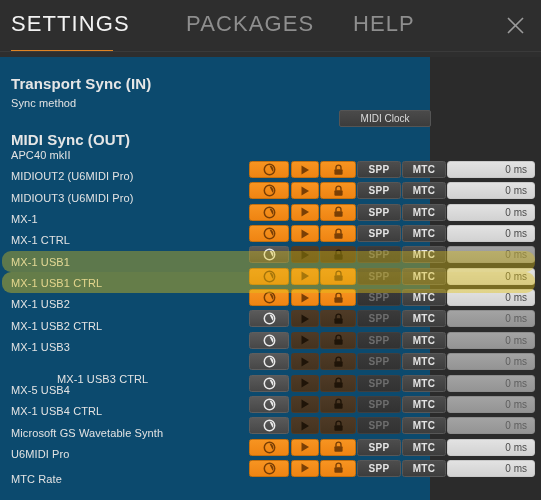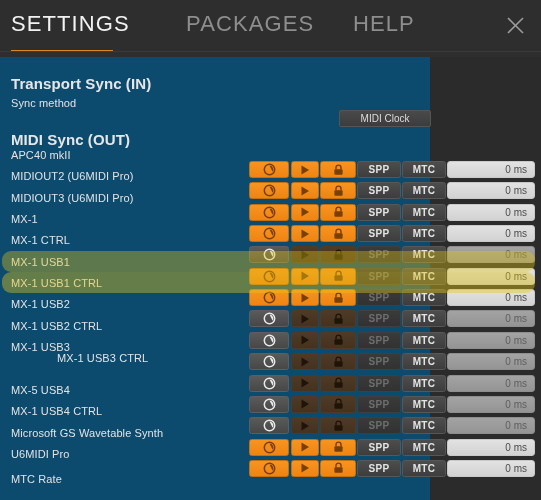--- a/index.html
+++ b/index.html
@@ -388,21 +388,21 @@
             <svg class="gl" width="11" height="12" viewBox="0 0 11 12">
               <path d="M3 5.4 V3.6 a2.5 2.5 0 0 1 5 0 V5.4" fill="none" stroke="#1f1408" stroke-width="1.4"></path>
               <rect x="1.4" y="5.2" width="8.2" height="5.6" rx="1" fill="#1f1408"></rect>
             </svg>
           </span>
         </div>
         <div class="btn tbtn dimtxt" style="left: 355px;">SPP</div>
         <div class="btn tbtn norm" style="left: 400px;">MTC</div>
         <div class="delay midgray" style="left: 445px;">0 ms</div>
       </div>
-      <div class="row-label" style="top: 352px; padding-left: 46px;">MX-1 USB3 CTRL</div>
+      <div class="row-label" style="top: 373px; padding-left: 46px;">MX-1 USB3 CTRL</div>
       <div class="midirow" style="top: 359.5px;">
         <div class="btn ibtn gray" style="left: 247px;">
           <span>
             <svg class="gl" width="13" height="13" viewBox="0 0 13 13">
               <circle cx="6.5" cy="6.5" r="5.2" fill="none" stroke="#e9e9e9" stroke-width="1.5"></circle>
               <path d="M6.5 2.6 A3.9 3.9 0 0 1 9.6 8.8 Z" fill="#e9e9e9"></path>
             </svg>
           </span>
         </div>
         <div class="btn ibtn dk" style="left: 289px; width: 28px;">

